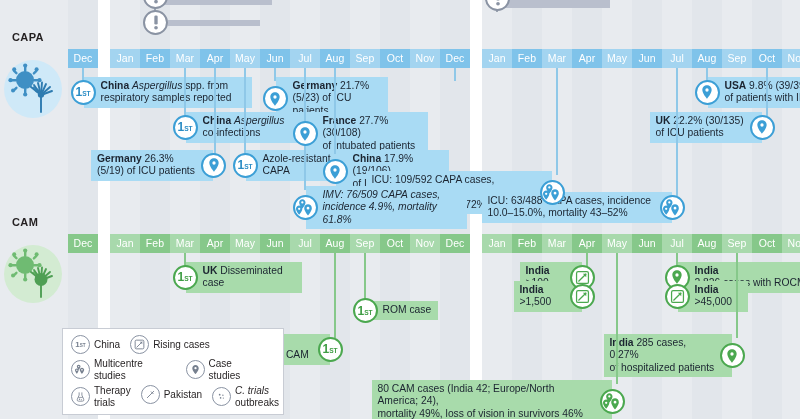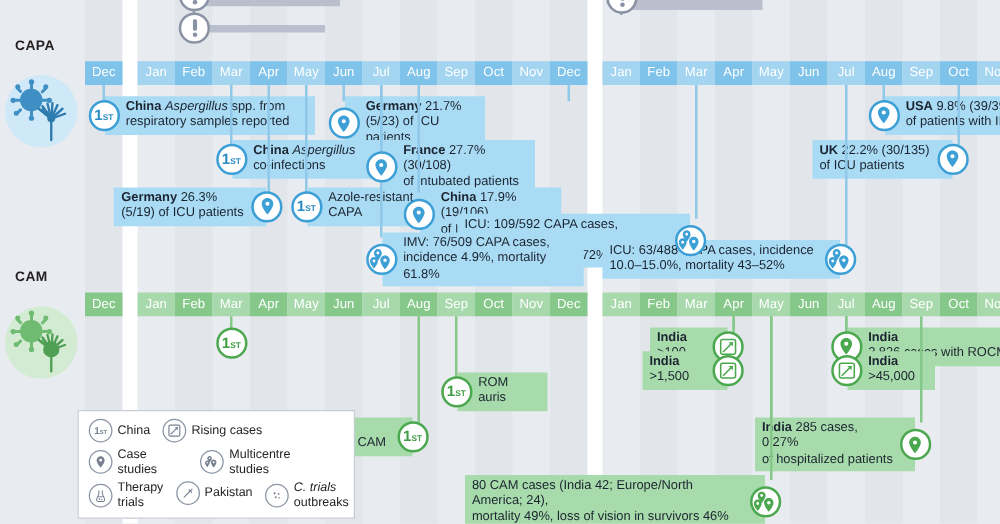--- a/index.html
+++ b/index.html
@@ -307,21 +307,21 @@
       <div class="txt" style="width: 186px;">ICU: 109/592 CAPA cases, incidence<br>1.7–26.8% mortality 72%</div>
       <div class="badge capa">
         <svg width="19" height="17" viewBox="0 0 30 26">
           <path fill="#3c9fd6" d="M10 0C7.2 0 5 2.2 5 5c0 3.7 5 9.5 5 9.5S15 8.7 15 5c0-2.8-2.2-5-5-5zm0 6.8A1.8 1.8 0 1 1 10 3.2a1.8 1.8 0 0 1 0 3.6z"></path>
           <path fill="#3c9fd6" d="M5 10c-2.8 0-5 2.2-5 5 0 3.7 5 9.5 5 9.5S10 18.7 10 15c0-2.8-2.2-5-5-5zm0 6.8A1.8 1.8 0 1 1 5 13.2a1.8 1.8 0 0 1 0 3.6z"></path>
           <path fill="#3c9fd6" d="M19 8c-3.3 0-6 2.7-6 6 0 4.5 6 11.5 6 11.5S25 18.5 25 14c0-3.3-2.7-6-6-6zm0 8.2A2.2 2.2 0 1 1 19 11.8a2.2 2.2 0 0 1 0 4.4z"></path>
         </svg>
       </div>
     </div>
     <div class="stem capa" style="left: 304.3px; top: 68px; height: 122px;"></div>
-    <div class="chip capa left" style="left: 292.5px; top: 186px;">
+    <div class="chip capa left" style="left: 292.5px; top: 186px; font-style: italic;">
       <div class="badge capa">
         <svg width="19" height="17" viewBox="0 0 30 26">
           <path fill="#3c9fd6" d="M10 0C7.2 0 5 2.2 5 5c0 3.7 5 9.5 5 9.5S15 8.7 15 5c0-2.8-2.2-5-5-5zm0 6.8A1.8 1.8 0 1 1 10 3.2a1.8 1.8 0 0 1 0 3.6z"></path>
           <path fill="#3c9fd6" d="M5 10c-2.8 0-5 2.2-5 5 0 3.7 5 9.5 5 9.5S10 18.7 10 15c0-2.8-2.2-5-5-5zm0 6.8A1.8 1.8 0 1 1 5 13.2a1.8 1.8 0 0 1 0 3.6z"></path>
           <path fill="#3c9fd6" d="M19 8c-3.3 0-6 2.7-6 6 0 4.5 6 11.5 6 11.5S25 18.5 25 14c0-3.3-2.7-6-6-6zm0 8.2A2.2 2.2 0 1 1 19 11.8a2.2 2.2 0 0 1 0 4.4z"></path>
         </svg>
       </div>
       <div class="txt" style="width: 161px;">IMV: 76/509 CAPA cases,<br>incidence 4.9%, mortality 61.8%</div>
     </div>
     <div class="stem capa" style="left: 676.3px; top: 68px; height: 128px;"></div>
@@ -333,20 +333,21 @@
           <path fill="#3c9fd6" d="M5 10c-2.8 0-5 2.2-5 5 0 3.7 5 9.5 5 9.5S10 18.7 10 15c0-2.8-2.2-5-5-5zm0 6.8A1.8 1.8 0 1 1 5 13.2a1.8 1.8 0 0 1 0 3.6z"></path>
           <path fill="#3c9fd6" d="M19 8c-3.3 0-6 2.7-6 6 0 4.5 6 11.5 6 11.5S25 18.5 25 14c0-3.3-2.7-6-6-6zm0 8.2A2.2 2.2 0 1 1 19 11.8a2.2 2.2 0 0 1 0 4.4z"></path>
         </svg>
       </div>
     </div>
     <div class="stem cam" style="left: 184.3px; top: 253px; height: 13px;"></div>
     <div class="chip cam left" style="left: 172.5px; top: 262px;">
       <div class="badge cam">
         <span class="first">1<sup>ST</sup></span>
       </div>
+      <div class="txt" style="width: 116px;"><b>UK</b> Disseminated<br>case</div>
     </div>
     <div class="stem cam" style="left: 586.3px; top: 253px; height: 13px;"></div>
     <div class="chip cam right" style="left: 519.5px; top: 262px;">
       <div class="txt" style="width: 62px;"><b>India</b><br>&gt;100</div>
       <div class="badge cam">
         <svg width="15" height="15" viewBox="0 0 24 24">
           <rect x="2.5" y="2.5" width="19" height="19" rx="2.5" fill="none" stroke="#4ba84f" stroke-width="2"></rect>
           <path d="M5.5 18.5 L18 6" stroke="#4ba84f" stroke-width="2" fill="none"></path>
           <path d="M12.5 6 L18 6 L18 11.5 Z" fill="#4ba84f"></path>
         </svg>
@@ -359,21 +360,21 @@
           <path fill="#4ba84f" d="M12 2C8.1 2 5 5.1 5 9c0 5.2 7 13 7 13s7-7.8 7-13c0-3.9-3.1-7-7-7zm0 9.5A2.5 2.5 0 1 1 12 6.5a2.5 2.5 0 0 1 0 5z"></path>
         </svg>
       </div>
       <div class="txt" style="width: 140px;"><b>India</b><br>2,826 cases with ROCM</div>
     </div>
     <div class="stem cam" style="left: 364.3px; top: 253px; height: 49px;"></div>
     <div class="chip cam left" style="left: 352.5px; top: 298px;">
       <div class="badge cam">
         <span class="first">1<sup>ST</sup></span>
       </div>
-      <div class="txt" style="width: 72px;">ROM auris</div>
+      <div class="txt" style="width: 72px;">ROM case</div>
     </div>
     <div class="stem cam" style="left: 586.3px; top: 253px; height: 32px;"></div>
     <div class="chip cam right" style="left: 513.5px; top: 281px;">
       <div class="txt" style="width: 68px;"><b>India</b><br>&gt;1,500</div>
       <div class="badge cam">
         <svg width="15" height="15" viewBox="0 0 24 24">
           <rect x="2.5" y="2.5" width="19" height="19" rx="2.5" fill="none" stroke="#4ba84f" stroke-width="2"></rect>
           <path d="M5.5 18.5 L18 6" stroke="#4ba84f" stroke-width="2" fill="none"></path>
           <path d="M12.5 6 L18 6 L18 11.5 Z" fill="#4ba84f"></path>
         </svg>
@@ -462,35 +463,35 @@
               <path d="M5.5 18.5 L18 6" stroke="#77808f" stroke-width="2" fill="none"></path>
               <path d="M12.5 6 L18 6 L18 11.5 Z" fill="#77808f"></path>
             </svg>
           </div>
           <span class="lbl">Rising cases</span>
         </div>
       </div>
       <div class="legrow">
         <div class="legitem">
           <div class="lbadge">
-            <svg width="11" height="11" viewBox="0 0 24 24">
-              <path fill="#77808f" d="M12 2C8.1 2 5 5.1 5 9c0 5.2 7 13 7 13s7-7.8 7-13c0-3.9-3.1-7-7-7zm0 9.5A2.5 2.5 0 1 1 12 6.5a2.5 2.5 0 0 1 0 5z"></path>
-            </svg>
-          </div>
-          <span class="lbl">Case studies</span>
-        </div>
-        <div class="legitem">
-          <div class="lbadge">
             <svg width="11" height="11" viewBox="0 0 30 26">
               <path fill="#77808f" d="M10 0C7.2 0 5 2.2 5 5c0 3.7 5 9.5 5 9.5S15 8.7 15 5c0-2.8-2.2-5-5-5zm0 6.8A1.8 1.8 0 1 1 10 3.2a1.8 1.8 0 0 1 0 3.6z"></path>
               <path fill="#77808f" d="M5 10c-2.8 0-5 2.2-5 5 0 3.7 5 9.5 5 9.5S10 18.7 10 15c0-2.8-2.2-5-5-5zm0 6.8A1.8 1.8 0 1 1 5 13.2a1.8 1.8 0 0 1 0 3.6z"></path>
               <path fill="#77808f" d="M19 8c-3.3 0-6 2.7-6 6 0 4.5 6 11.5 6 11.5S25 18.5 25 14c0-3.3-2.7-6-6-6zm0 8.2A2.2 2.2 0 1 1 19 11.8a2.2 2.2 0 0 1 0 4.4z"></path>
             </svg>
           </div>
           <span class="lbl">Multicentre studies</span>
+        </div>
+        <div class="legitem">
+          <div class="lbadge">
+            <svg width="11" height="11" viewBox="0 0 24 24">
+              <path fill="#77808f" d="M12 2C8.1 2 5 5.1 5 9c0 5.2 7 13 7 13s7-7.8 7-13c0-3.9-3.1-7-7-7zm0 9.5A2.5 2.5 0 1 1 12 6.5a2.5 2.5 0 0 1 0 5z"></path>
+            </svg>
+          </div>
+          <span class="lbl">Case studies</span>
         </div>
       </div>
       <div class="legrow">
         <div class="legitem">
           <div class="lbadge">
             <svg width="11" height="11" viewBox="0 0 24 24">
               <path d="M9 3 v6 L5 18 a3.2 3.2 0 0 0 3 4.2 h8 a3.2 3.2 0 0 0 3-4.2 L15 9 V3" fill="none" stroke="#77808f" stroke-width="1.8"></path>
               <path d="M7.2 14 h9.6" stroke="#77808f" stroke-width="1.6"></path>
               <circle cx="10" cy="18" r="1.5" fill="#77808f"></circle>
               <circle cx="14.2" cy="19" r="1.1" fill="#77808f"></circle>

